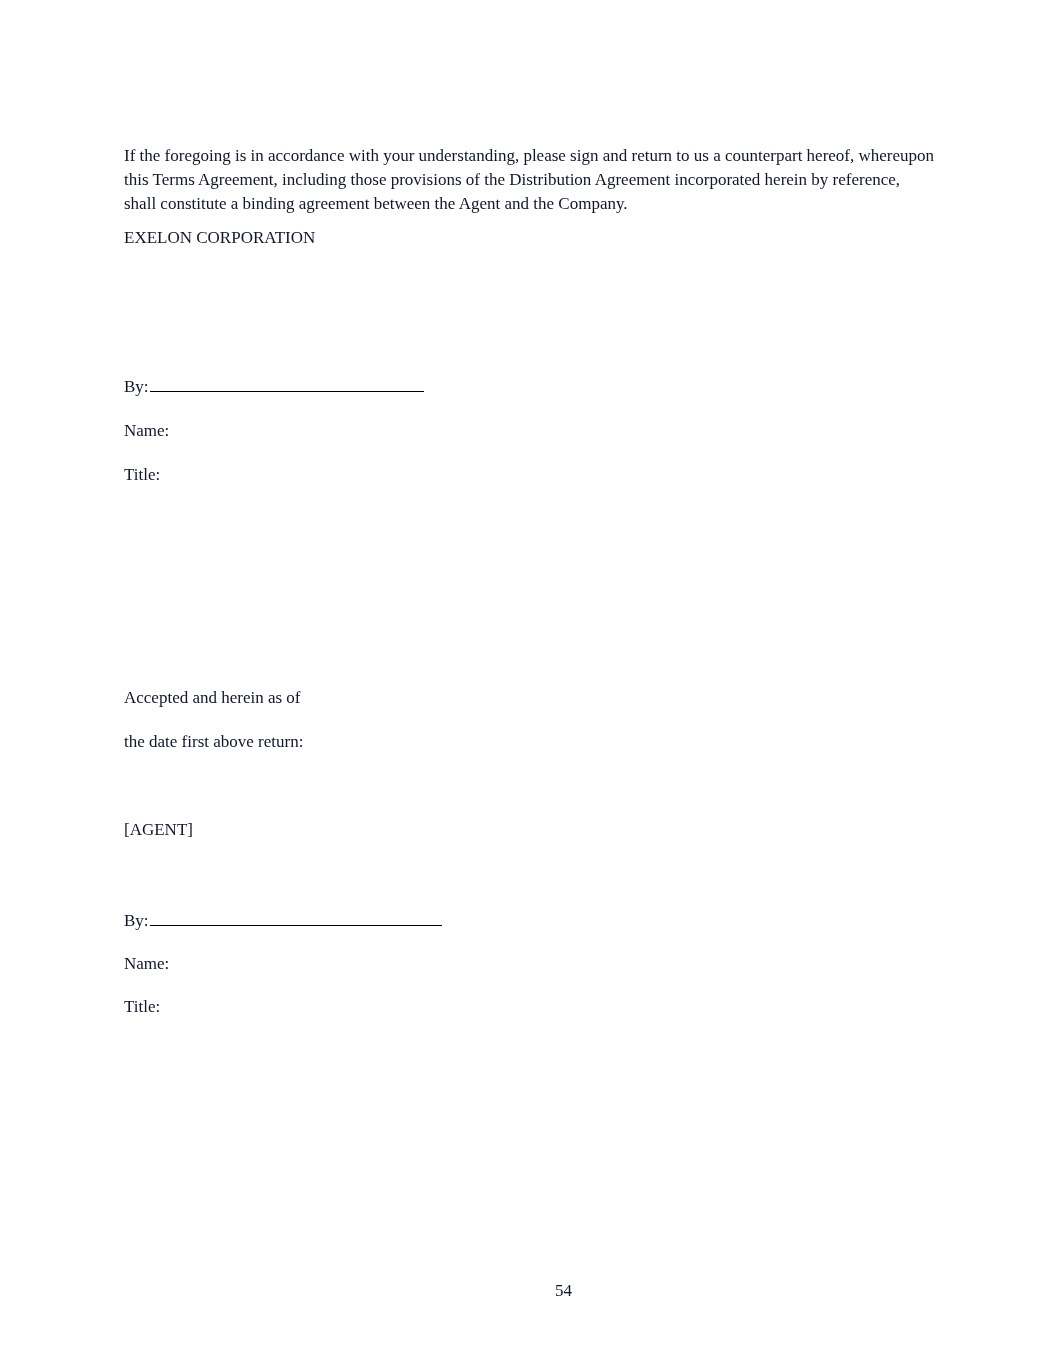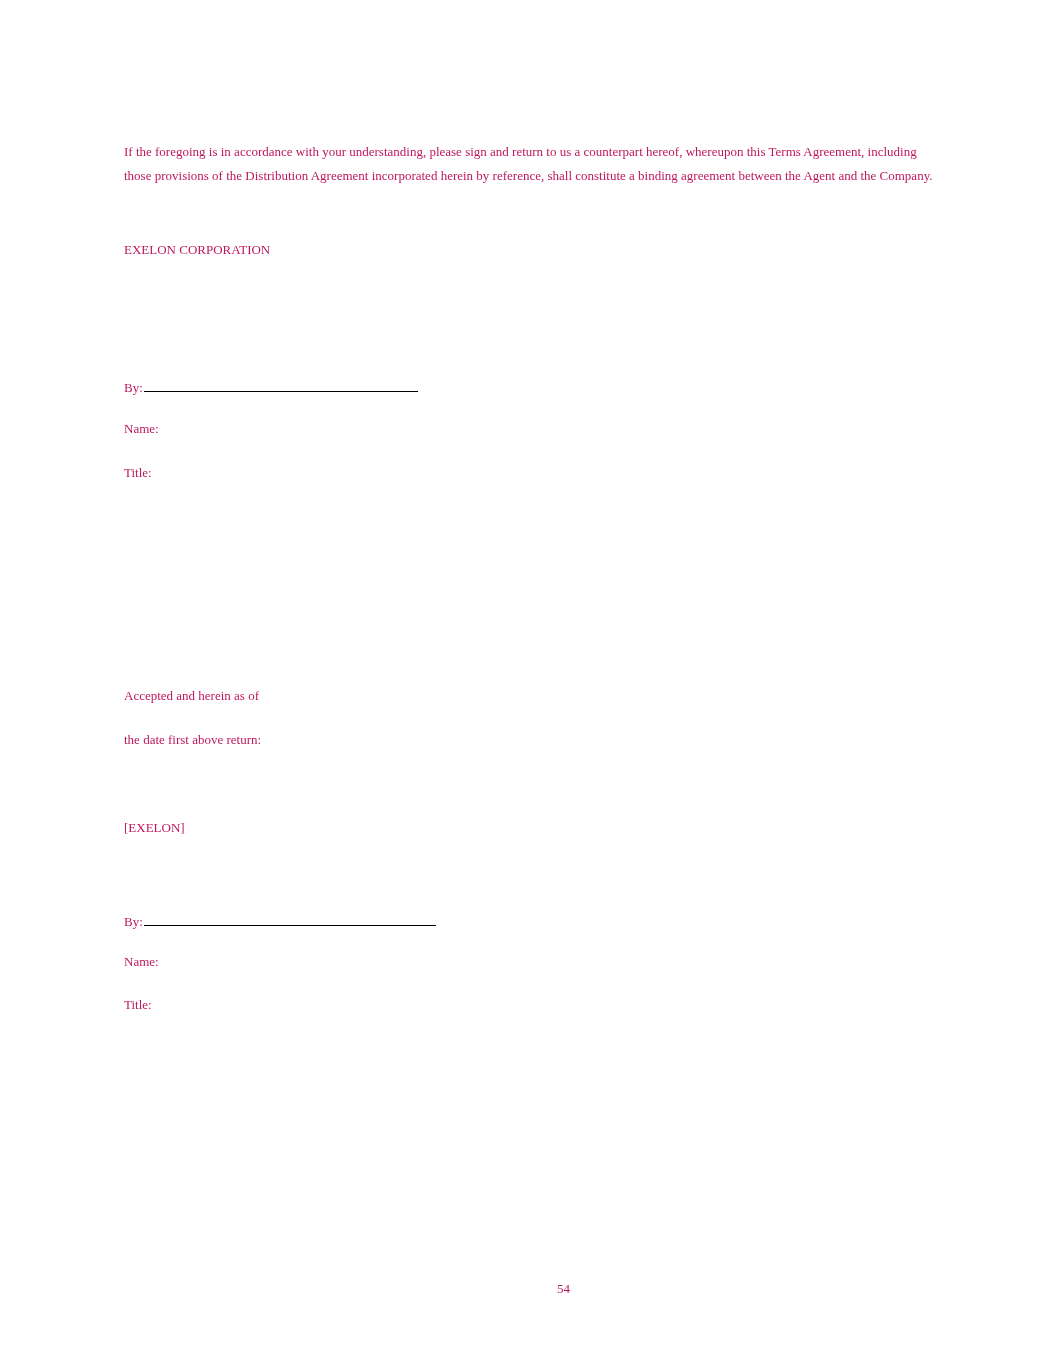--- a/index.html
+++ b/index.html
@@ -6,32 +6,32 @@
     margin: 0;
     padding: 0;
     background: #ffffff;
   }
   .page {
     position: relative;
     width: 1055px;
     height: 1365px;
     background: #ffffff;
     font-family: "Liberation Serif", "DejaVu Serif", serif;
-    font-size: 13px;
-    color: #be185d;
+    font-size: 17px;
+    color: #0f172a;
     overflow: hidden;
   }
   .abs { position: absolute; left: 124px; }
   .para {
     top: 127px;
     width: 812px;
     line-height: 24px;
     text-align: left;
   }
-  .company-name { top: 242px; }
+  .company-name { top: 228px; }
   .sig-line { white-space: nowrap; }
   .sig-line .rule {
     display: inline-block;
     border-bottom: 1.5px solid #000000;
     height: 15px;
     vertical-align: baseline;
     margin-left: 1px;
   }
   .by-1 { top: 376px; }
   .by-1 .rule { width: 274px; }
@@ -67,21 +67,21 @@
   </div>
 
   <div class="abs name-1">Name:</div>
 
   <div class="abs title-1">Title:</div>
 
   <div class="abs accepted-1">Accepted and herein as of</div>
 
   <div class="abs accepted-2">the date first above return:</div>
 
-  <div class="abs agent-name">[EXELON]</div>
+  <div class="abs agent-name">[AGENT]</div>
 
   <div class="abs by-2 sig-line">
     <span>By:</span><span class="rule"></span>
   </div>
 
   <div class="abs name-2">Name:</div>
 
   <div class="abs title-2">Title:</div>
 
   <div class="page-number">54</div>

